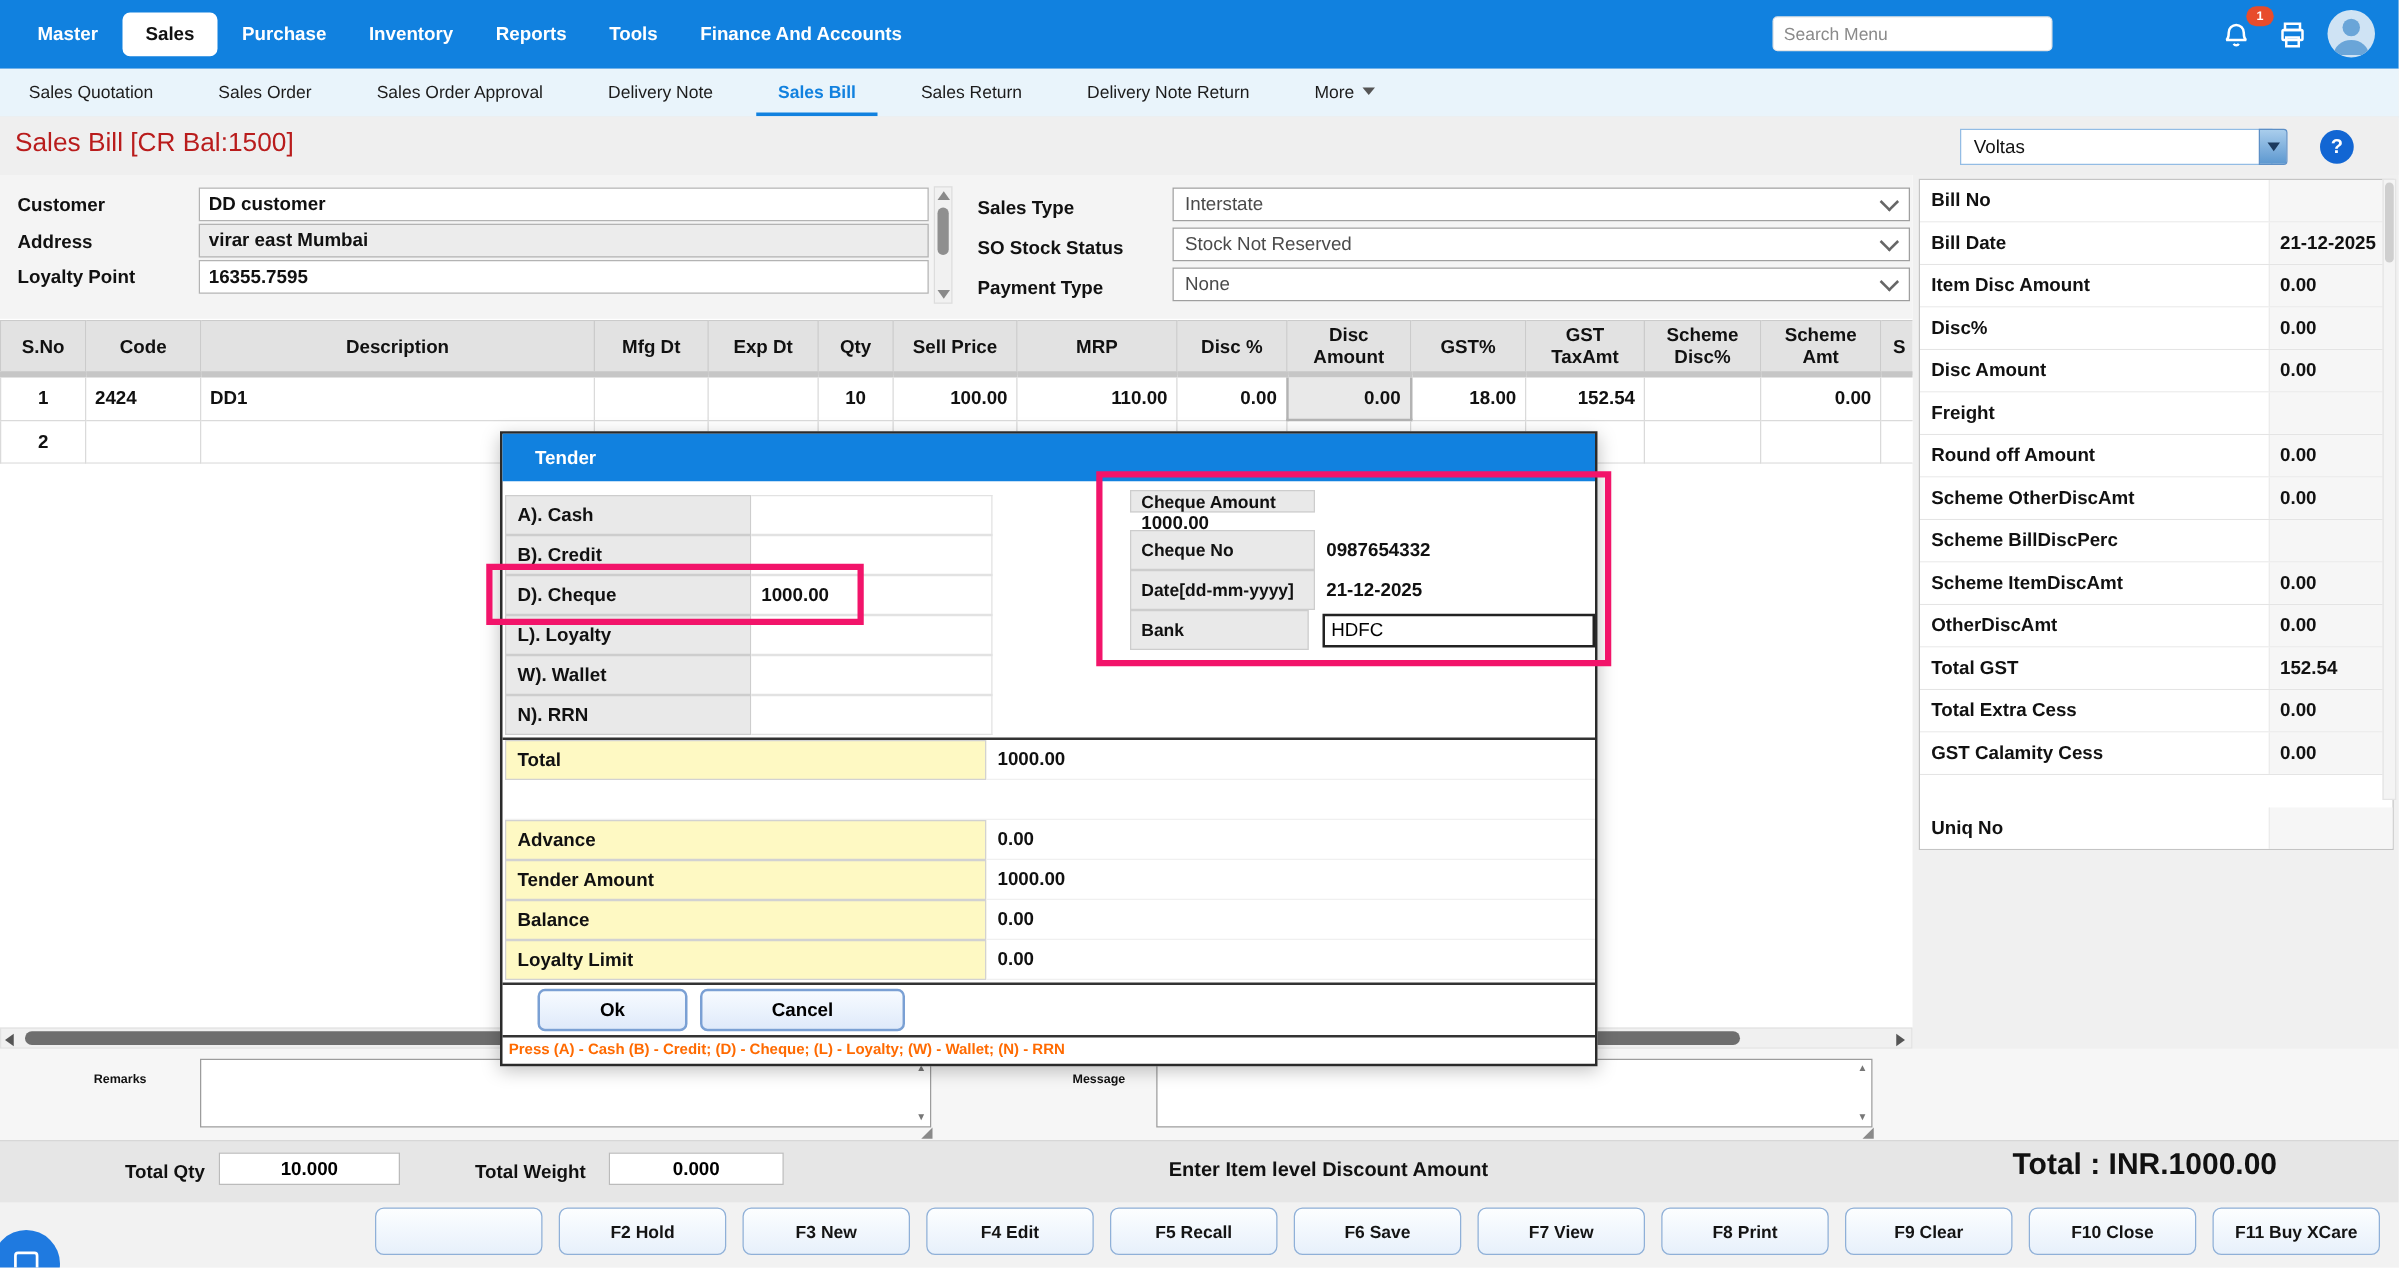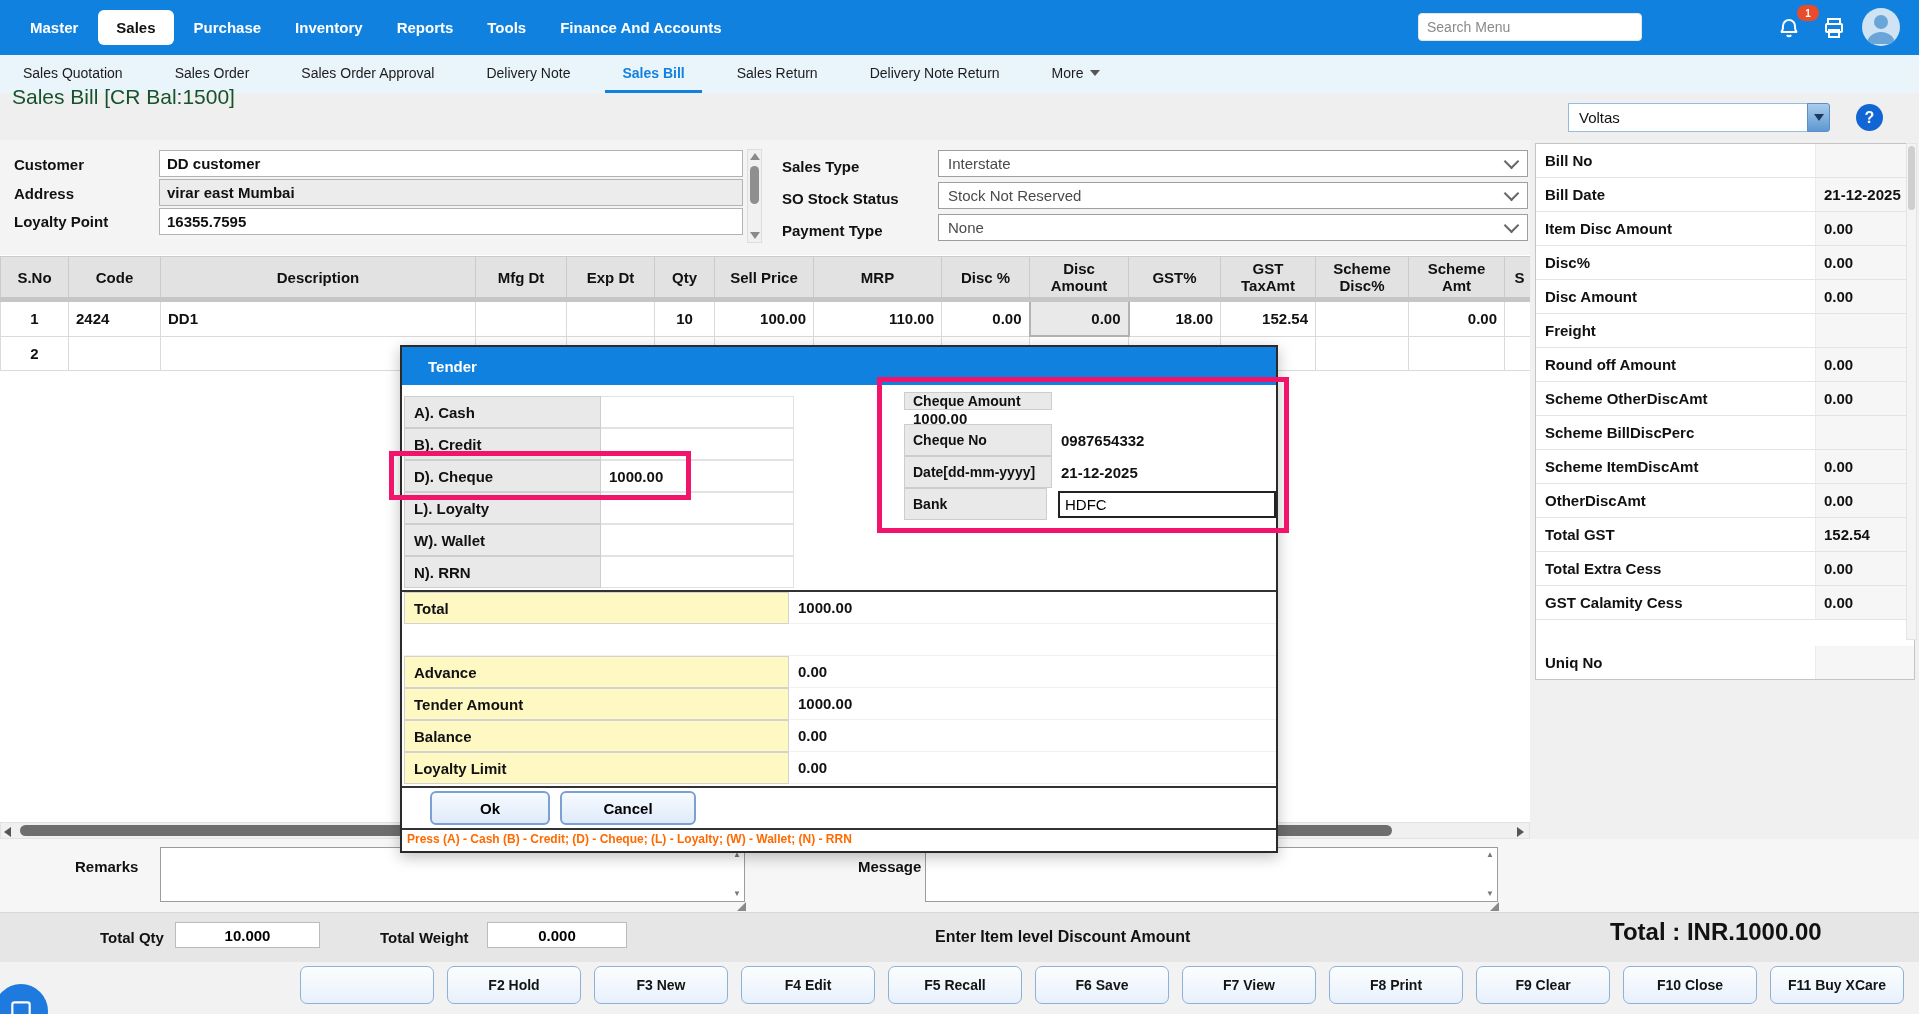--- a/index.html
+++ b/index.html
@@ -22,21 +22,21 @@
   
   .subnav{position:absolute;left:0;top:55px;width:1919px;height:38px;background:#e9f4fb;display:flex;border-bottom:1px solid #dcebf5;}
   .subnav-item{font-size:14px;color:#1c1c1c;display:flex;align-items:center;padding:0 17px;margin:0 9px;
        border-bottom:3px solid transparent;white-space:nowrap;}
   .subnav-item:first-child{margin-left:6px;}
   .subnav-item.active{color:#1181df;font-weight:bold;border-bottom:3px solid #1181df;}
   .caret-down{width:0;height:0;border-left:5px solid transparent;border-right:5px solid transparent;border-top:6px solid #555;margin-left:7px;}
 
   
   .titlebar{position:absolute;left:0;top:93px;width:1919px;height:47px;background:#efefef;}
-  .page-title{position:absolute;left:12px;top:85px;font-size:21px;color:#14532d;}
+  .page-title{position:absolute;left:12px;top:103px;font-size:21px;color:#b91c1c;}
   .company-select{position:absolute;left:1568px;top:103px;width:238px;height:27px;background:#fff;border:1px solid #93bce4;
        display:flex;align-items:center;padding-left:10px;font-size:15px;}
   .company-arrow{position:absolute;left:1807px;top:103px;width:23px;height:29px;background:linear-gradient(#a9cdec,#5d98d0);
        border:1px solid #5d8fc6;border-radius:0 3px 3px 0;display:flex;align-items:center;justify-content:center;box-sizing:border-box;}
   .company-arrow .tri{width:0;height:0;border-left:5px solid transparent;border-right:5px solid transparent;border-top:7px solid #1c3a5e;}
   .help-btn{position:absolute;left:1856px;top:104px;width:27px;height:27px;border-radius:50%;background:#1266d3;color:#fff;
        font-weight:bold;font-size:16px;display:flex;align-items:center;justify-content:center;}
 
   
   .main-bg{position:absolute;left:0;top:140px;width:1530px;height:699px;background:#fff;}
@@ -78,21 +78,21 @@
 
   
   .h-scroll{position:absolute;left:0;top:822px;width:1530px;height:17px;background:#f0f0f0;border:1px solid #e2e2e2;box-sizing:border-box;}
   .h-thumb{position:absolute;left:20px;top:825px;width:1372px;height:11px;background:#6e6e6e;border-radius:6px;}
   .h-arrow{position:absolute;top:827px;width:0;height:0;border-top:5px solid transparent;border-bottom:5px solid transparent;}
   .h-arrow.left{left:4px;border-right:7px solid #555;}
   .h-arrow.right{left:1517px;border-left:7px solid #555;}
 
   
   .remarks-band{position:absolute;left:0;top:839px;width:1919px;height:73px;background:#f6f6f6;}
-  .band-label{position:absolute;font-size:15px;font-weight:bold;}
+  .band-label{position:absolute;font-size:10px;font-weight:bold;}
   .text-box{position:absolute;top:847px;height:55px;background:#fff;border:1px solid #9c9c9c;box-sizing:border-box;}
   .tb-ud{position:absolute;right:3px;font-size:8px;color:#777;line-height:8px;}
   .tb-resize{position:absolute;right:-2px;bottom:-10px;width:0;height:0;border-left:9px solid transparent;border-bottom:9px solid #8a8a8a;}
 
   
   .totals-strip{position:absolute;left:0;top:912px;width:1919px;height:50px;background:#e6e6e6;border-top:1px solid #d7d7d7;box-sizing:border-box;}
   .tot-label{position:absolute;top:929px;font-size:15px;font-weight:bold;}
   .tot-input{position:absolute;top:922px;height:26px;background:#fff;border:1px solid #bbb;text-align:center;font-weight:bold;
        font-size:15px;font-family:inherit;box-sizing:border-box;}
   .status-msg{position:absolute;left:935px;top:928px;font-size:16px;font-weight:bold;}
@@ -480,19 +480,19 @@
     <div class="sum-label">Balance</div>
     <div class="sum-value">0.00</div>
   </div>
   <div class="sum-row" style="top:405px;">
     <div class="sum-label">Loyalty Limit</div>
     <div class="sum-value">0.00</div>
   </div>
 
   <div class="dlg-sep" style="top:439px;"></div>
   <button class="dlg-btn" style="left:28px;width:120px;">Ok</button>
-  <button class="dlg-btn" style="left:158px;width:136px;">Cancel</button>
+  <button class="dlg-btn" style="left:158px;width:164px;">Cancel</button>
   <div class="dlg-sep" style="top:481px;"></div>
   <div class="dlg-hint">Press (A) - Cash (B) - Credit; (D) - Cheque; (L) - Loyalty; (W) - Wallet; (N) - RRN</div>
 </div>
 
 <div class="annot" style="left:389px;top:451px;width:292px;height:39px;"></div>
 <div class="annot" style="left:877px;top:377px;width:402px;height:146px;"></div>
 
 </body></html>

